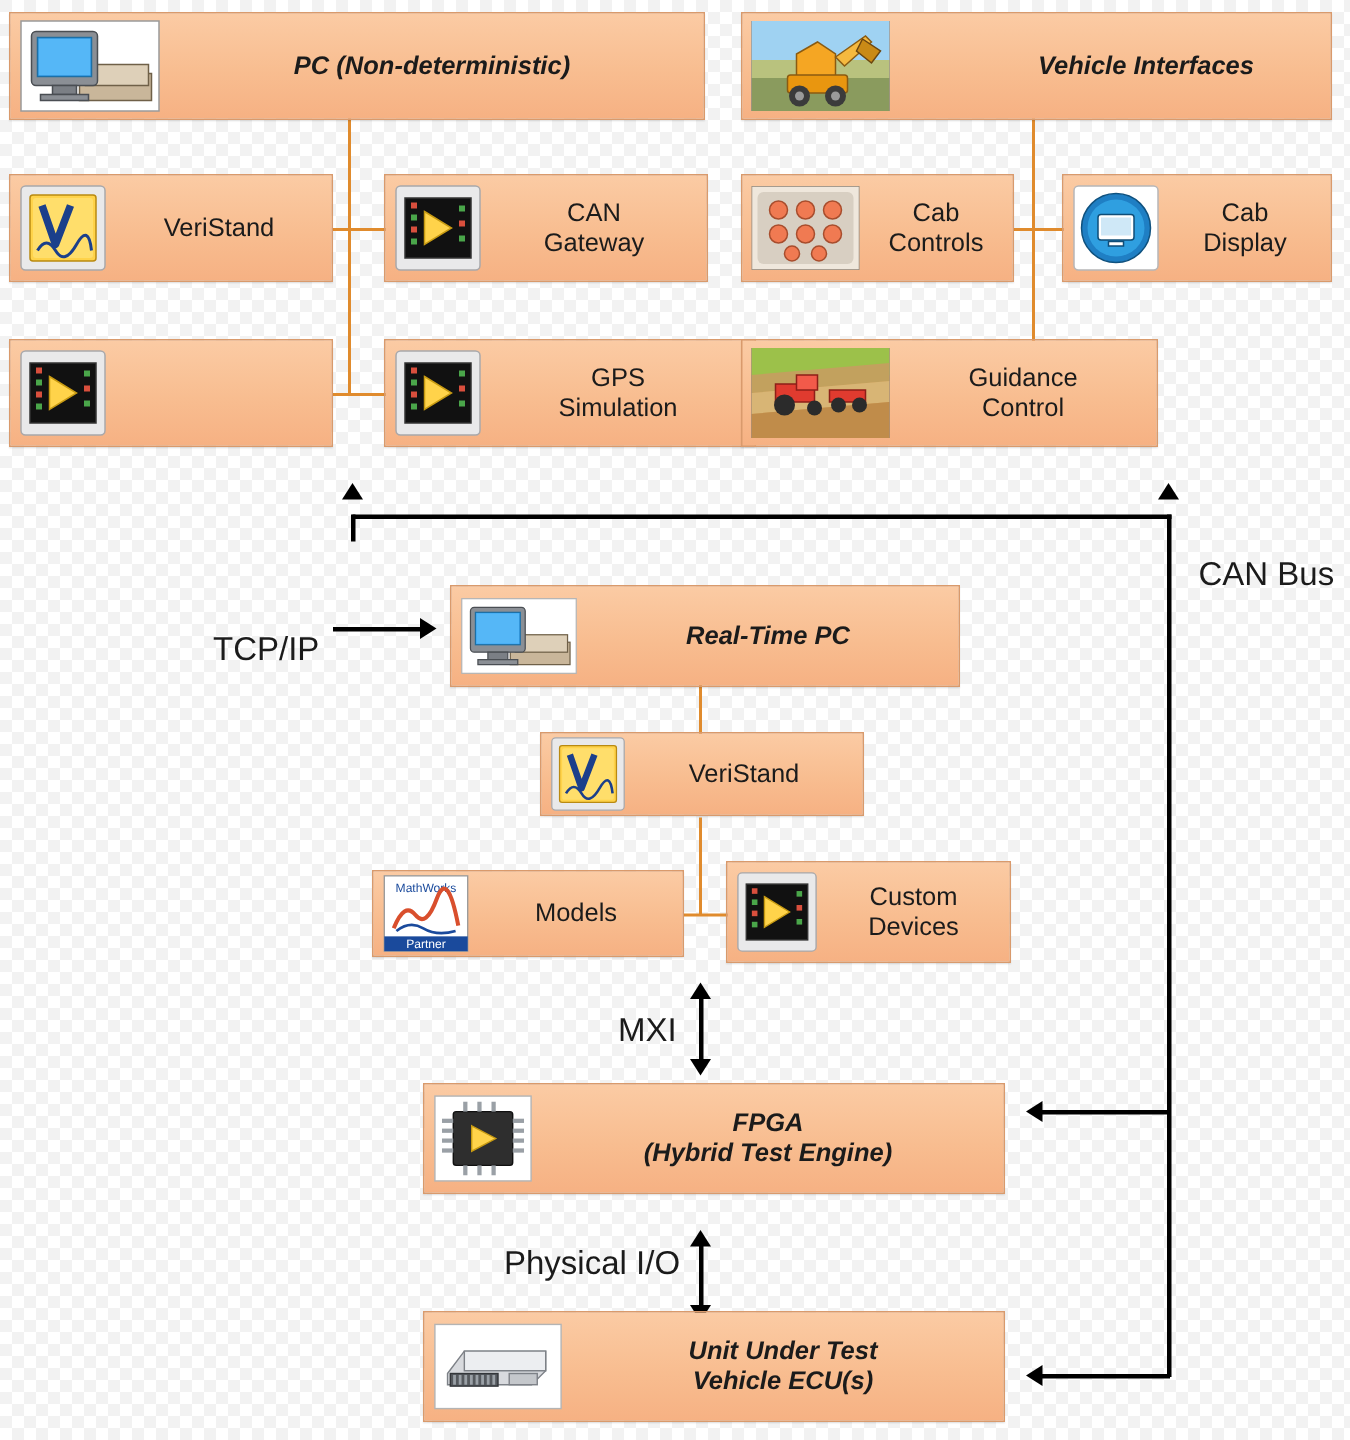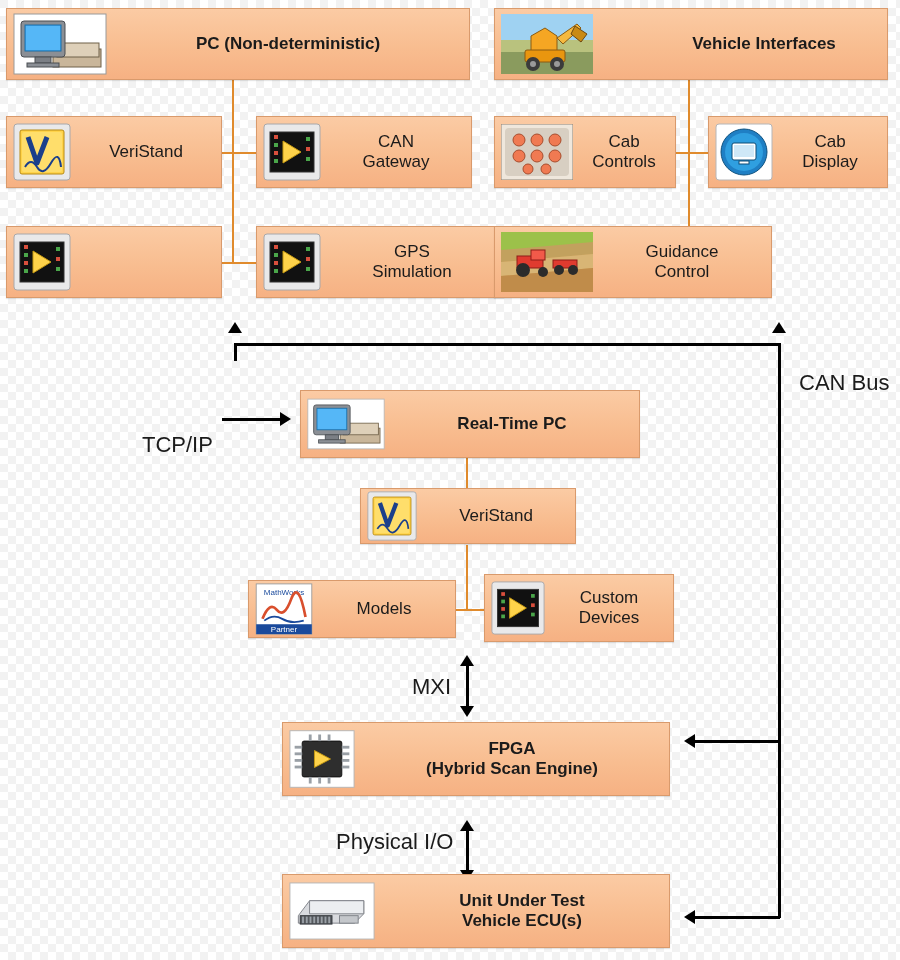--- a/index.html
+++ b/index.html
@@ -27,21 +27,21 @@
   }
   .node .label {
     flex: 1;
     text-align: center;
     font-size: 17px;
     color: #1b1b1b;
     line-height: 1.18;
     padding: 0 6px;
     white-space: pre-line;
   }
-  .node.bold .label { font-weight: bold; }
+  .node.bold .label { font-weight: bold; font-style: italic; }
   .node .icon {
     flex: 0 0 auto;
     display: flex;
     align-items: center;
     justify-content: center;
     margin-left: 6px;
   }
   
   .ico { display:block; }
   
@@ -103,21 +103,21 @@
 
   <div class="bconn v" style="left:466px; top:665px; height:43px;"></div>
   <div class="arrow up" style="left:460px; top:655px;"></div>
   <div class="arrow down" style="left:460px; top:706px;"></div>
 
   <div class="bconn v" style="left:466px; top:830px; height:42px;"></div>
   <div class="arrow up" style="left:460px; top:820px;"></div>
   <div class="arrow down" style="left:460px; top:870px;"></div>
 
   <div class="edge-label" style="left:799px; top:370px;">CAN Bus</div>
-  <div class="edge-label" style="left:142px; top:432px;">TCP/IP</div>
+  <div class="edge-label" style="left:142px; top:420px;">TCP/IP</div>
   <div class="edge-label" style="left:412px; top:674px;">MXI</div>
   <div class="edge-label" style="left:336px; top:829px;">Physical I/O</div>
 
   <div class="node bold" style="left:6px; top:8px; width:464px; height:72px;">
     <div class="icon">
       <svg class="ico" width="94" height="62" viewBox="0 0 94 62">
         <rect x="1" y="1" width="92" height="60" fill="#ffffff" stroke="#9a9a9a"></rect>
         <rect x="40" y="36" width="48" height="18" fill="#c9b69a" stroke="#6f6048"></rect>
         <rect x="44" y="30" width="42" height="14" fill="#ded0b9" stroke="#6f6048"></rect>
         <rect x="8" y="8" width="44" height="36" rx="3" fill="#8b8f95" stroke="#4a4e53"></rect>
@@ -355,21 +355,21 @@
           <rect x="21" y="5" width="3" height="7"></rect>
             <rect x="31" y="5" width="3" height="7"></rect>
           <rect x="41" y="5" width="3" height="7"></rect>
           <rect x="21" y="50" width="3" height="7"></rect>
             <rect x="31" y="50" width="3" height="7"></rect>
           <rect x="41" y="50" width="3" height="7"></rect>
         </g>
       </svg>
     </div>
     <div class="label">FPGA
-(Hybrid Scan Engine)</div>
+(Hybrid Test Engine)</div>
   </div>
 
   <div class="node bold" style="left:282px; top:874px; width:388px; height:74px;">
     <div class="icon">
       <svg class="ico" width="86" height="58" viewBox="0 0 92 62">
         <rect x="1" y="1" width="90" height="60" fill="#ffffff" stroke="#b4b4b4"></rect>
         <path d="M10 36 L22 20 L80 20 L80 34 L70 44 L10 44 Z" fill="#d8dade" stroke="#7d8187"></path>
         <path d="M22 20 L80 20 L80 34 L22 34 Z" fill="#eceef1" stroke="#7d8187"></path>
         <rect x="12" y="36" width="34" height="9" fill="#55595e" stroke="#33363a"></rect>
         <g fill="#9aa0a6">

